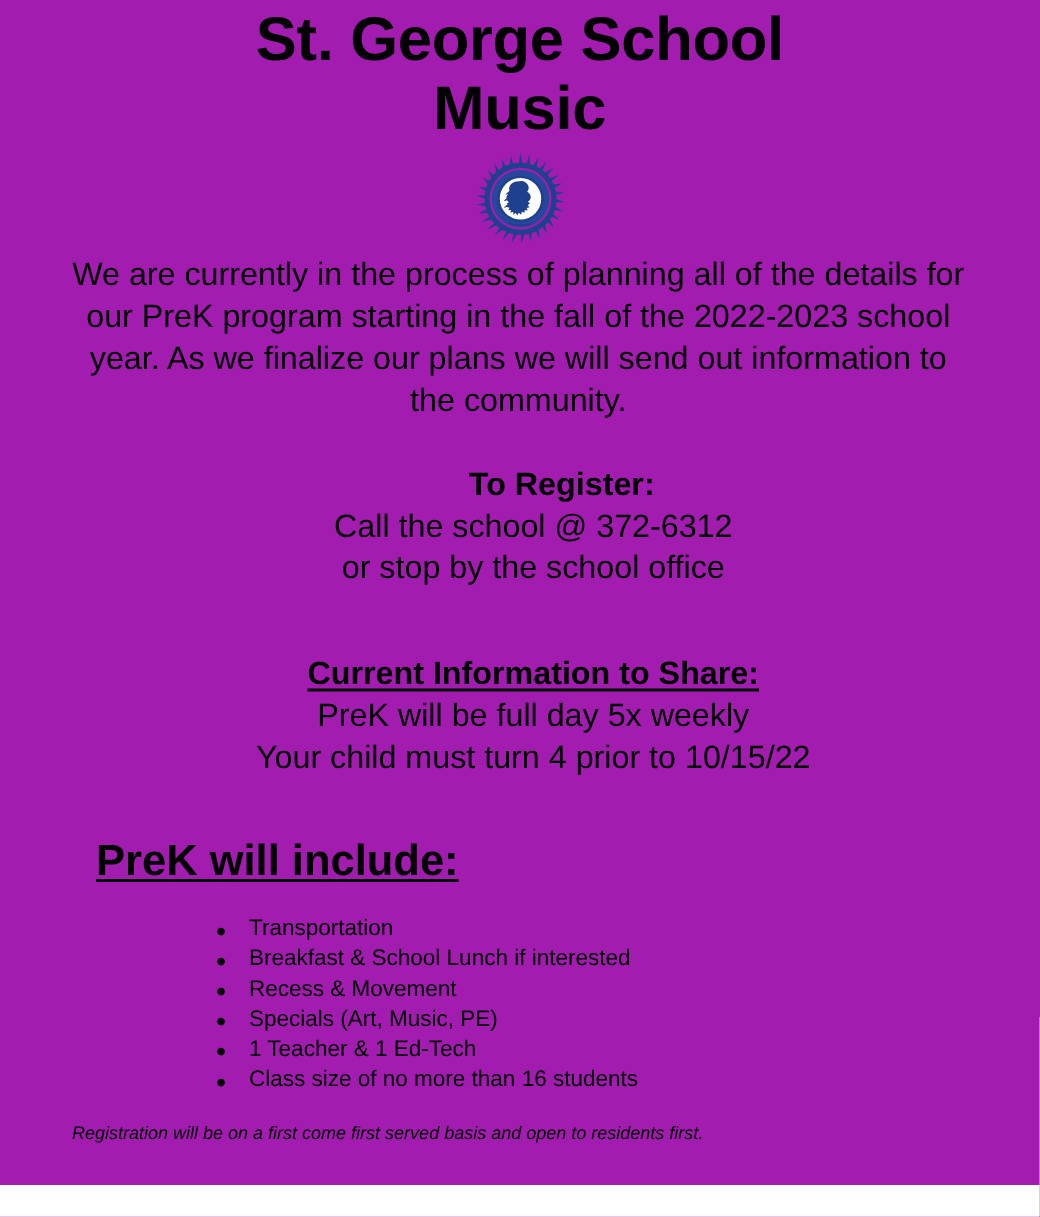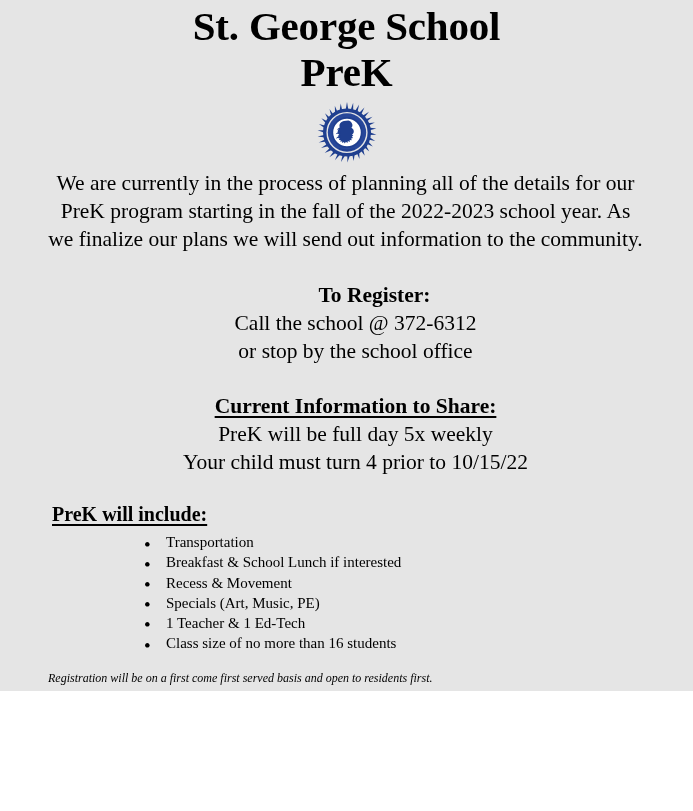--- a/index.html
+++ b/index.html
@@ -12,24 +12,23 @@
     height: 811px;
     overflow: hidden;
     font-family: "Liberation Sans", sans-serif;
     color: #000000;
     -webkit-font-smoothing: antialiased;
   }
 
   .page {
     position: relative;
     width: 693px;
-    height: 691px;
+    height: 790px;
     box-sizing: border-box;
-    background: #e5e5e5;
-    font-family: Liberation Serif, serif;
+    background: #a21caf;
   }
 
   
   .title {
     text-align: center;
     font-size: 41px;
     font-weight: bold;
     line-height: 1.12;
     letter-spacing: -0.2px;
     padding-top: 4px;
@@ -72,32 +71,33 @@
   .heading-bold {
     font-weight: bold;
     display: inline-block;
     margin-left: 38px;
   }
   .heading-bold-ul {
     font-weight: bold;
     text-decoration: underline;
     text-underline-offset: 3px;
     display: inline-block;
+    margin-top: 15px;
   }
 
   .line { display: block; }
 
   
   .list-heading {
-    font-size: 20px;
+    font-size: 29px;
     font-weight: bold;
     text-decoration: underline;
     text-underline-offset: 3px;
     display: inline-block;
-    margin: 4px;
+    margin: 16px;
   }
   .heading-row {
     text-align: left;
     margin-top: 0;
   }
 
   ul.bullets {
     margin: 2px 0 0 0;
     padding-left: 96px;
     list-style: none;
@@ -126,21 +126,21 @@
     padding-right: 26px;
   }
 </style>
 </head>
 <body>
 
 <div class="page">
 
   <div class="title">
     <span class="title-line">St. George School</span>
-    <span class="title-line">PreK</span>
+    <span class="title-line">Music</span>
   </div>
 
   <div class="logo-wrap">
     <svg class="seal" width="60" height="62" viewBox="0 0 60 62">
       <g fill="#1f3f8f">
 
         <g id="spikes">
           <path d="M30 0 L31.6 9 L28.4 9 Z"></path>
           <path d="M36.2 0.7 L36.2 9.6 L33.2 9.2 Z"></path>
           <path d="M42.1 2.5 L40.3 11.1 L37.5 10.1 Z"></path>

